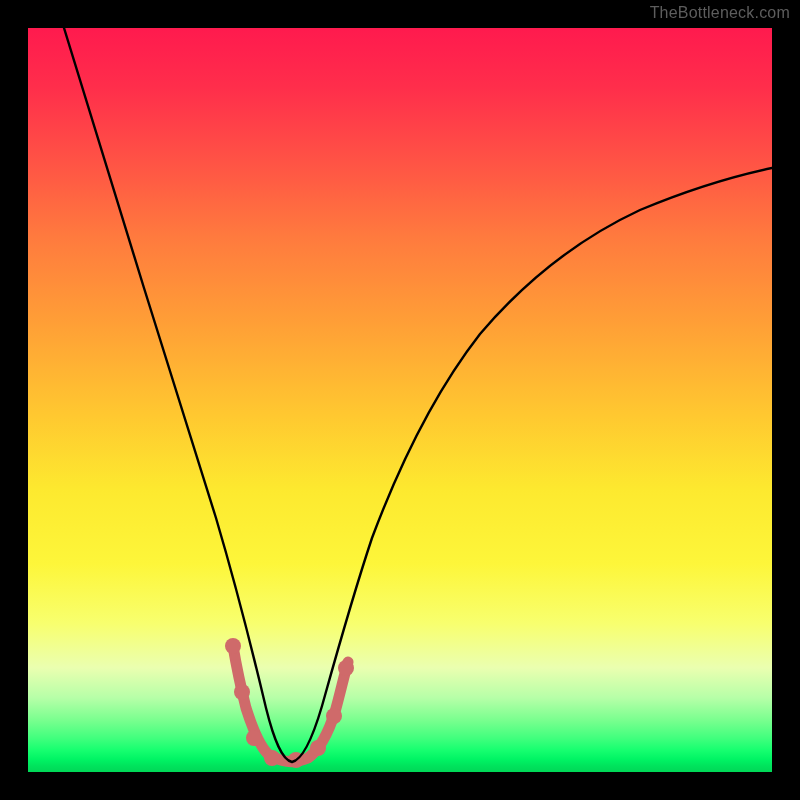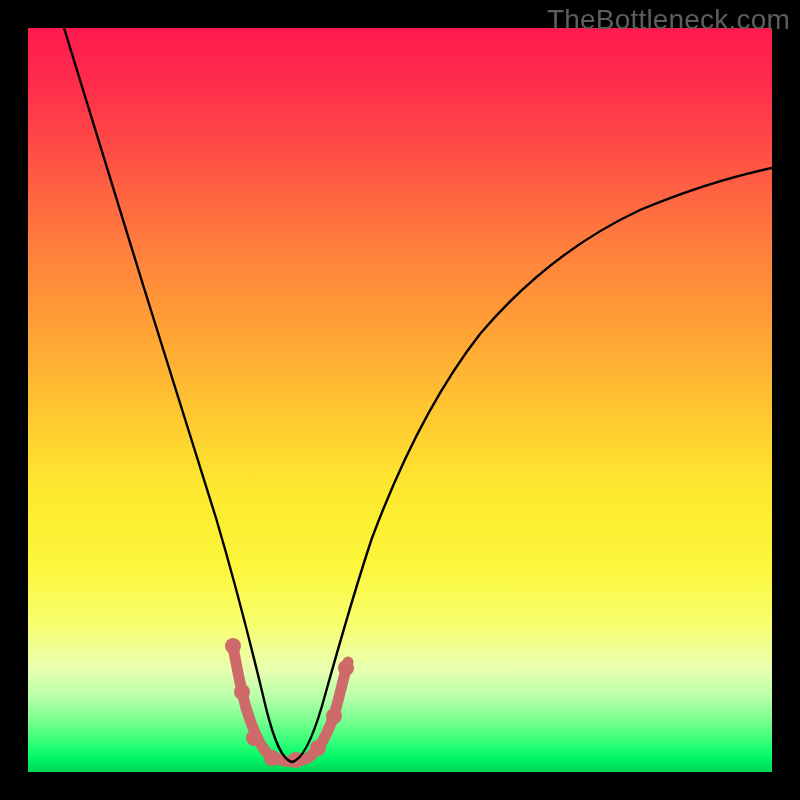--- a/index.html
+++ b/index.html
@@ -47,21 +47,21 @@
       #00f464 98.3%,
       #00e25c 99.2%,
       #00d857 100%
     );
   }
   .watermark {
     position: absolute;
     top: 4px;
     right: 10px;
     color: #5d5d5d;
-    font-size: 28px;
+    font-size: 16px;
     font-weight: 500;
     letter-spacing: 0.2px;
     z-index: 5;
   }
   svg.curve {
     position: absolute;
     left: 0; top: 0;
     width: 744px;
     height: 744px;
     z-index: 3;

